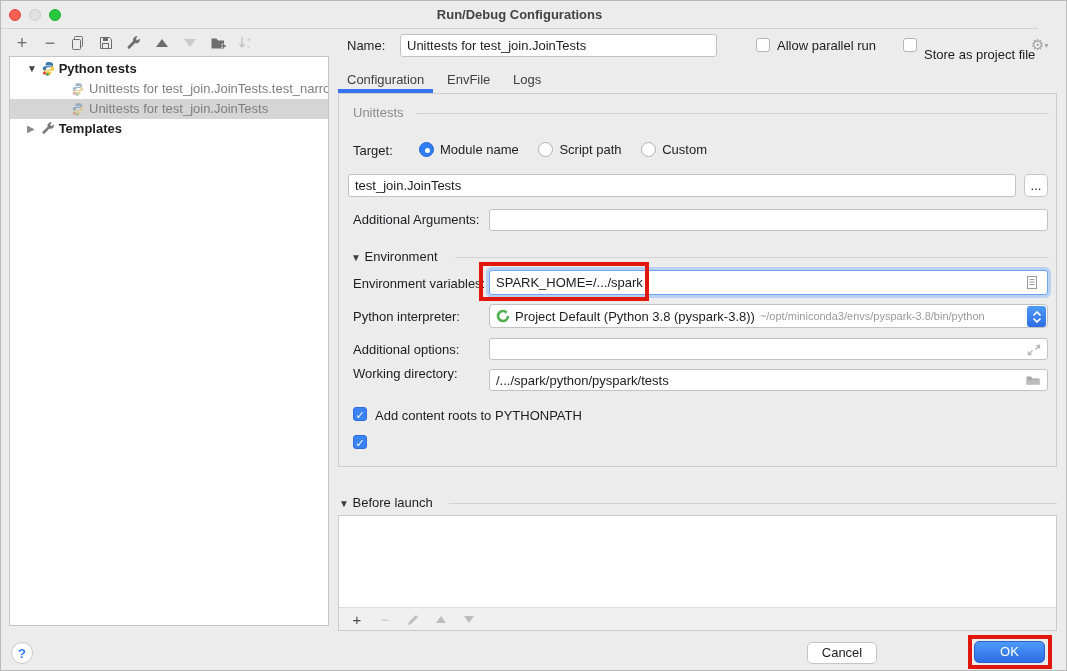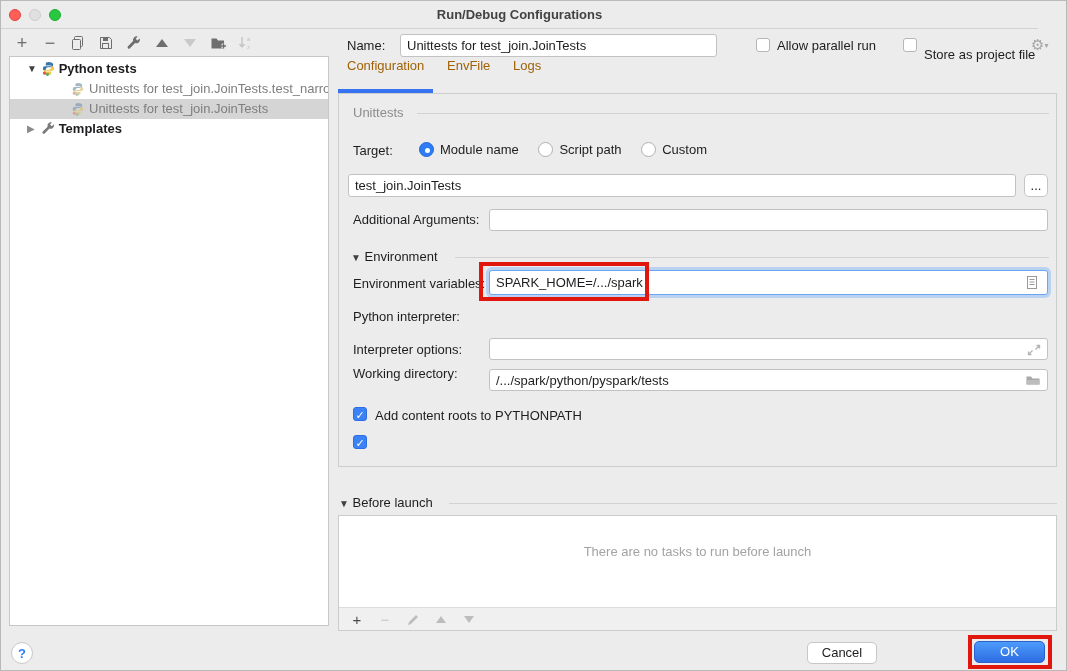--- a/index.html
+++ b/index.html
@@ -40,21 +40,21 @@
   
   .lbl { position:absolute; font-size:13px; color:#1d1d1f; }
   .field { position:absolute; background:#fff; border:1px solid #c2c2c2; border-radius:3px;
     font-family:"Liberation Sans",sans-serif; font-size:13px; color:#1d1d1f; padding:0 6px; }
   input.field { outline:none; }
   .cb { position:absolute; width:14px; height:14px; background:#fff; border:1px solid #b6b6b6; border-radius:3px; }
   .cb.checked { background:#3b82f7; border-color:#2f6ee0; color:#fff; font-size:11px; line-height:14px; text-align:center; }
   .gear { position:absolute; color:#a6a6a6; font-size:15px; font-family:"DejaVu Sans",sans-serif; }
   .gear small { font-size:8px; vertical-align:2px; }
   
-  .tab { position:absolute; top:57px; font-size:13px; color:#a16207; }
+  .tab { position:absolute; top:71px; font-size:13px; color:#404040; }
   .tab-underline { position:absolute; left:337px; top:88px; width:95px; height:4px; background:#3573f0; }
   
   .panel { position:absolute; left:337px; top:92px; width:719px; height:374px;
     background:#ececec; border:1px solid #cdcdcd; }
   .sechdr { position:absolute; font-size:13px; }
   .sechdr.gray { color:#8c8c8c; }
   .secline { position:absolute; height:1px; background:#d2d2d2; }
   .radio { display:inline-block; width:15px; height:15px; border-radius:50%; background:#fff;
     border:1px solid #b0b0b0; vertical-align:-3px; margin-right:6px; position:relative; }
   .radio.sel { background:#2e7cf6; border-color:#2567d8; }
@@ -232,22 +232,36 @@
     <div class="lbl" style="left:14px; top:182px; position:absolute;">Environment variables:</div>
     <input class="field focusring" style="left: 150px; top: 176px; width: 559px; height: 25px; position: absolute;" value="SPARK_HOME=/.../spark">
     <span class="infield-icon" style="left:686px; top:181px; position:absolute;">
       <svg width="14" height="15">
           <rect x="2.5" y="1.5" width="9" height="12" stroke="#9a9a9a" fill="#fff"></rect>
           <path d="M4.5 4.5h5M4.5 7h5M4.5 9.5h5" stroke="#9a9a9a"></path>
         </svg>
     </span>
 
     <div class="lbl" style="left:14px; top:215px; position:absolute;">Python interpreter:</div>
-
-    <div class="lbl" style="left:14px; top:248px; position:absolute;">Interpreter options:</div>
+    <div class="combo" style="left:150px; top:210px; width:559px; height:24px;">
+      <span style="margin-right:5px; display:inline-flex;">
+        <svg width="14" height="14">
+            <circle cx="7" cy="7" r="5" stroke="#4fae4e" stroke-width="2.6" fill="none" stroke-dasharray="27 4"></circle>
+          </svg>
+      </span>
+      <span class="val">Project Default (Python 3.8 (pyspark-3.8))</span>
+      <span class="path">~/opt/miniconda3/envs/pyspark-3.8/bin/python</span>
+      <span class="stepper">
+        <svg width="12" height="16">
+            <path d="M2.5 6.5 6 3l3.5 3.5M2.5 9.5 6 13l3.5-3.5" stroke="#fff" stroke-width="1.7" fill="none"></path>
+          </svg>
+      </span>
+    </div>
+
+    <div class="lbl" style="left:14px; top:248px; position:absolute;">Additional options:</div>
     <input class="field" style="left: 150px; top: 244px; width: 559px; height: 22px; position: absolute;" value="">
     <span class="infield-icon" style="left:688px; top:248px; position:absolute;">
       <svg width="14" height="14">
           <path d="M9.5 3.5h3v3M12.5 3.5 8.5 7.5M4.5 12.5h-3v-3M1.5 12.5l4-4" stroke="#b5b5b5" stroke-width="1.3" fill="none"></path>
         </svg>
     </span>
 
     <div class="lbl" style="left:14px; top:272px; position:absolute;text-align:right;">Working directory:</div>
     <input class="field" style="left: 150px; top: 275px; width: 559px; height: 22px; position: absolute;" value="/.../spark/python/pyspark/tests">
     <span class="infield-icon" style="left:686px; top:279px; position:absolute;">
@@ -262,21 +276,20 @@
     <span class="cb checked" style="left:14px; top:341px;"><span style="font-family:'DejaVu Sans',sans-serif;">✓</span></span>
   </div>
 
   <div class="sechdr" style="left:338px; top:494px; position:absolute;">
     <span class="carethdr">▼</span>
     <span>Before launch</span>
   </div>
   <div class="secline" style="left:448px; top:502px; width:608px; position:absolute;"></div>
 
   <div class="taskpanel">
-    <div class="taskempty">There are no tasks to run before launch</div>
     <div class="taskbar">
       <span class="tbi" style="color:#4a4a4a;">+</span>
       <span class="tbi dim">−</span>
       <span class="tbi dim">
         <svg width="14" height="14">
             <path d="M2 13l1-3 7-7 2 2-7 7z" fill="#bdbdbd"></path>
           </svg>
       </span>
       <span class="tbi">
           <span class="tri-up" style="border-bottom-color:#bdbdbd; border-left-width:5px; border-right-width:5px; border-bottom-width:7px;"></span>

